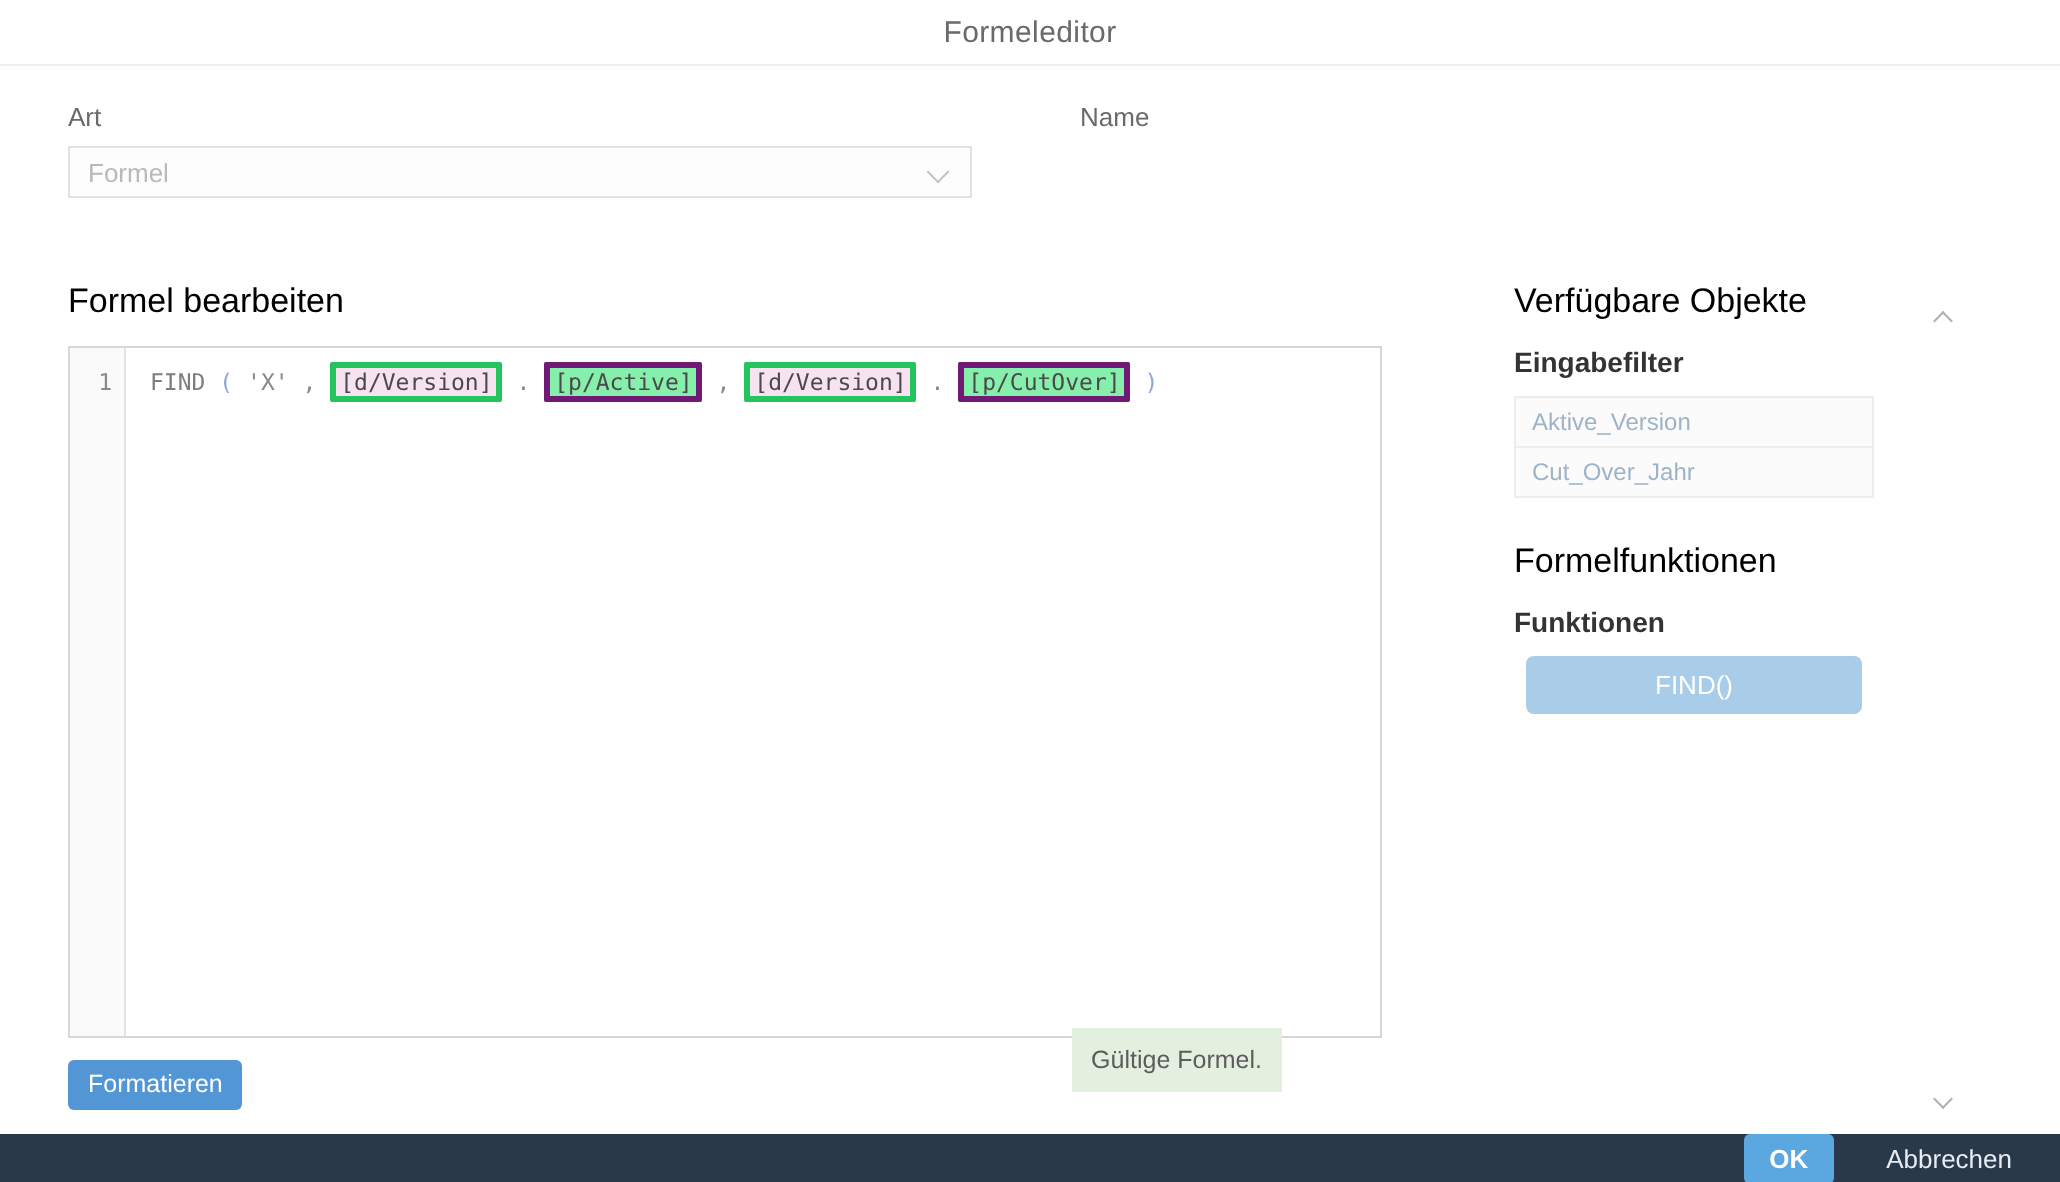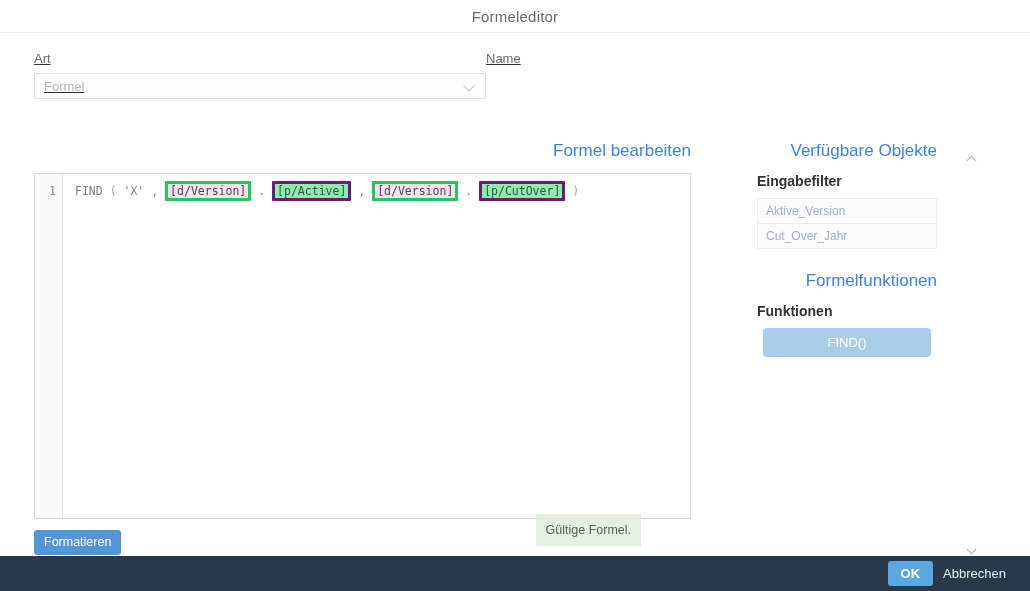--- a/index.html
+++ b/index.html
@@ -35,21 +35,21 @@
   .content {
     position: relative;
     height: 518px;
     background: #ffffff;
   }
 
   
   .form-row {
     display: flex;
     padding: 18px 34px 0 34px;
-    text-decoration: underline;
+    gap: 54px;
   }
   .field {
     display: flex;
     flex-direction: column;
   }
   .field-art { width: 452px; }
   .field-name { width: 412px; }
 
   .field-label {
     font-size: 13px;
@@ -98,24 +98,23 @@
 
   
   .editor-col {
     position: absolute;
     left: 34px;
     top: 108px;
     width: 657px;
   }
   .section-title {
     font-size: 17px;
-    color: #3b82f6;
+    color: #000000;
     margin: 0 0 12px 0;
     font-weight: normal;
-    text-align: right;
   }
   .editor-frame {
     border: 1px solid #d7d7d7;
     background: #ffffff;
     height: 346px;
     display: flex;
     box-sizing: border-box;
   }
   .gutter {
     width: 28px;
@@ -252,28 +251,28 @@
     border-top: 1.5px solid #b0b0b0;
   }
   .scroll-chev.up::before { transform: rotate(45deg); }
   .scroll-chev.down::before { transform: rotate(225deg); top: 2px; }
 
   
   .footer {
     position: absolute;
     left: 0; bottom: 0;
     width: 1030px;
-    height: 35px;
+    height: 24px;
     background: #293949;
     display: flex;
     align-items: center;
     justify-content: flex-end;
     padding-right: 22px;
     box-sizing: border-box;
-    gap: 8px;
+    gap: 24px;
   }
   .btn-ok {
     background: #5ba7e0;
     color: #ffffff;
     border: none;
     border-radius: 3px;
     font-size: 13px;
     font-weight: bold;
     padding: 5px 13px;
     cursor: pointer;

